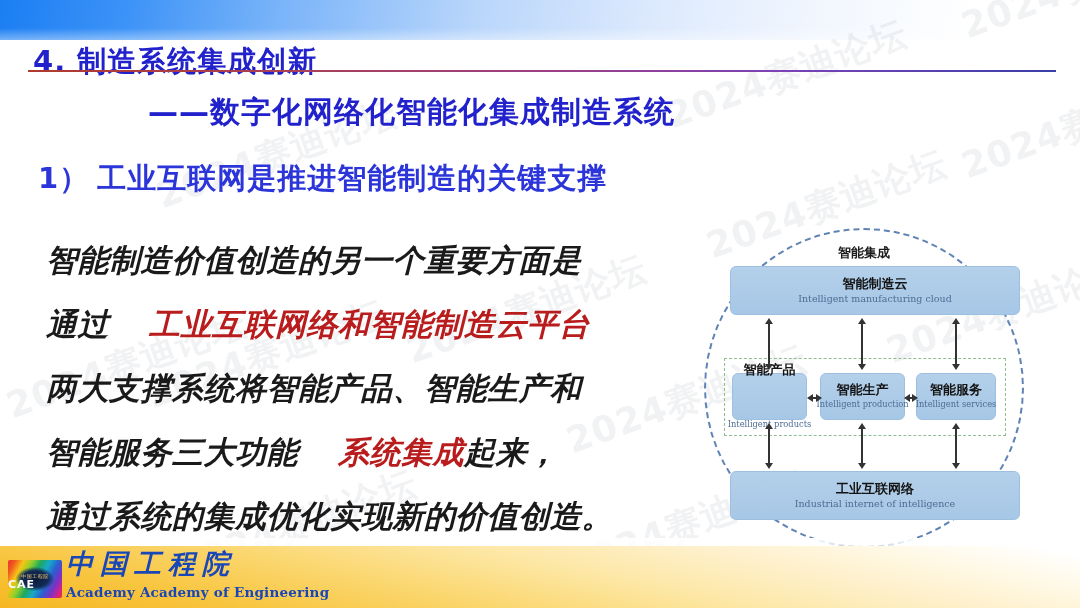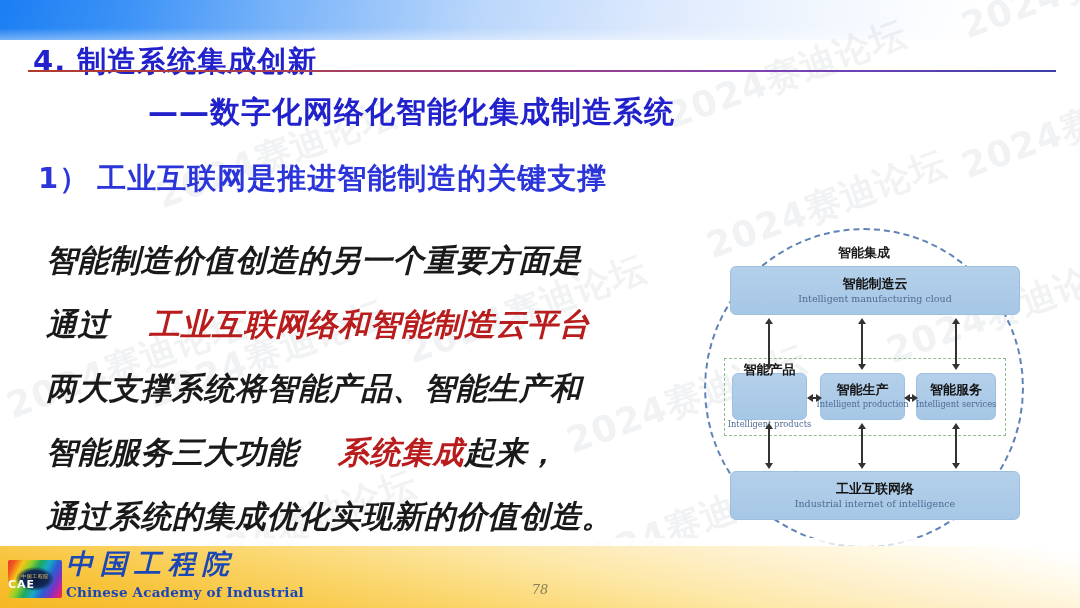--- a/index.html
+++ b/index.html
@@ -290,17 +290,16 @@
   </div>
 
   <div class="band-bottom-fade"></div>
   <div class="band-bottom"></div>
 
   <div class="logo">
     <div class="logo-mini">中国工程院</div>
     <div class="logo-cae">CAE</div>
   </div>
   <div class="org-zh">中国工程院</div>
-  <div class="org-en">Chinese Academy of Industrial</div>
-
-  <div class="page-num">78</div>
+  <div class="org-en">Academy Academy of Engineering</div>
+
 
 </div>
 
 </body></html>

